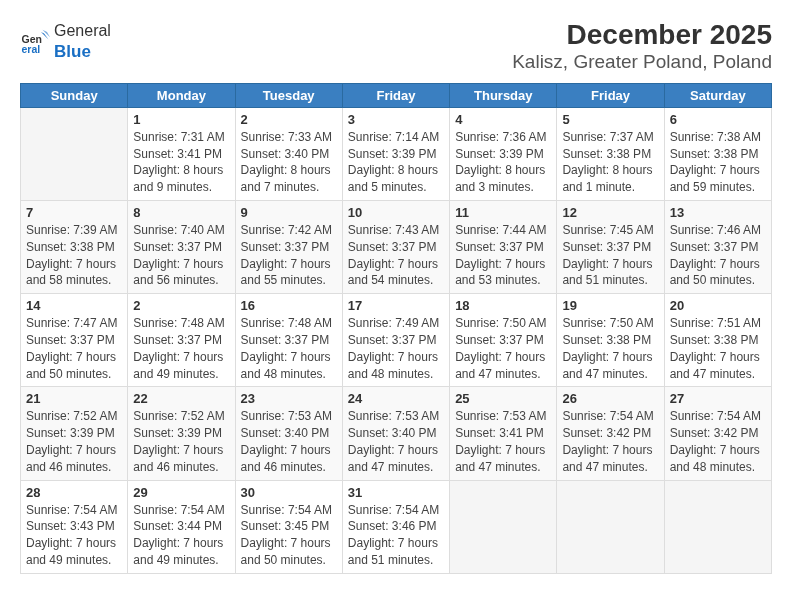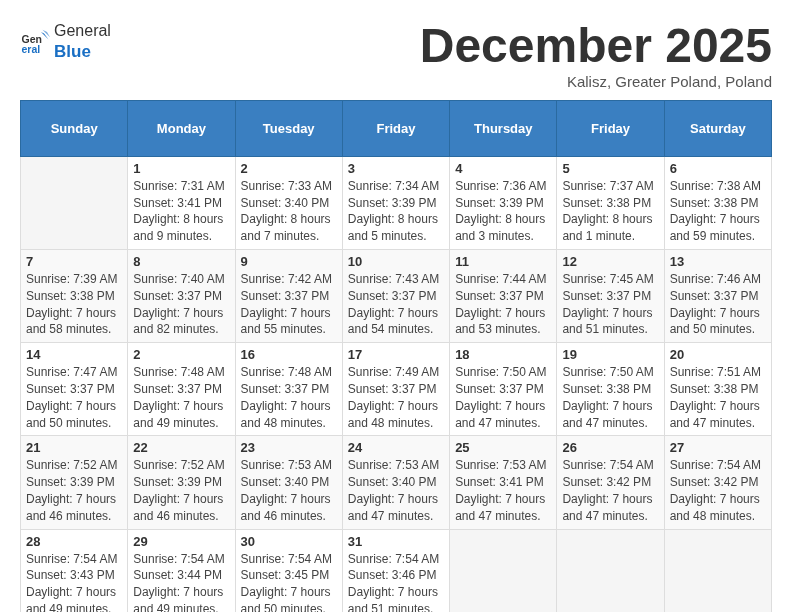--- a/index.html
+++ b/index.html
@@ -24,40 +24,40 @@
     }
     .logo-icon {
       width: 30px;
       height: 30px;
       margin-right: 4px;
     }
     .title-block {
       text-align: right;
     }
     .month-title {
-      font-size: 48px;
+      font-size: 28px;
       font-weight: bold;
       color: #333;
       line-height: 1.1;
     }
     .location {
-      font-size: 15px;
+      font-size: 19px;
       color: #555;
     }
     .calendar {
       width: 100%;
       border-collapse: collapse;
       border: 1px solid #ccc;
     }
     .calendar th {
       background-color: #3a7fc1;
       color: #fff;
       font-size: 13px;
       font-weight: bold;
-      padding: 20px 4px;
+      padding: 4px 4px;
       text-align: center;
       border: 1px solid #2a6aa0;
     }
     .calendar td {
       vertical-align: top;
       padding: 4px 5px;
       border: 1px solid #ddd;
       font-size: 10.5px;
       color: #333;
       width: calc(100% / 7);
@@ -122,21 +122,21 @@
         <td>
           <span class="day-number">1</span>
           <div class="day-info"><span>Sunrise: 7:31 AM</span><br><span>Sunset: 3:41 PM</span><br><span>Daylight: 8 hours</span><br><span>and 9 minutes.</span></div>
         </td>
         <td>
           <span class="day-number">2</span>
           <div class="day-info"><span>Sunrise: 7:33 AM</span><br><span>Sunset: 3:40 PM</span><br><span>Daylight: 8 hours</span><br><span>and 7 minutes.</span></div>
         </td>
         <td>
           <span class="day-number">3</span>
-          <div class="day-info"><span>Sunrise: 7:34 AM</span><br><span>Sunset: 3:39 PM</span><br><span>Daylight: 8 hours</span><br><span>and 5 minutes.</span></div>
+          <div class="day-info"><span>Sunrise: 7:14 AM</span><br><span>Sunset: 3:39 PM</span><br><span>Daylight: 8 hours</span><br><span>and 5 minutes.</span></div>
         </td>
         <td>
           <span class="day-number">4</span>
           <div class="day-info"><span>Sunrise: 7:36 AM</span><br><span>Sunset: 3:39 PM</span><br><span>Daylight: 8 hours</span><br><span>and 3 minutes.</span></div>
         </td>
         <td>
           <span class="day-number">5</span>
           <div class="day-info"><span>Sunrise: 7:37 AM</span><br><span>Sunset: 3:38 PM</span><br><span>Daylight: 8 hours</span><br><span>and 1 minute.</span></div>
         </td>
         <td>
@@ -144,21 +144,21 @@
           <div class="day-info"><span>Sunrise: 7:38 AM</span><br><span>Sunset: 3:38 PM</span><br><span>Daylight: 7 hours</span><br><span>and 59 minutes.</span></div>
         </td>
       </tr>
       <tr>
         <td>
           <span class="day-number">7</span>
           <div class="day-info"><span>Sunrise: 7:39 AM</span><br><span>Sunset: 3:38 PM</span><br><span>Daylight: 7 hours</span><br><span>and 58 minutes.</span></div>
         </td>
         <td>
           <span class="day-number">8</span>
-          <div class="day-info"><span>Sunrise: 7:40 AM</span><br><span>Sunset: 3:37 PM</span><br><span>Daylight: 7 hours</span><br><span>and 82 minutes.</span></div>
+          <div class="day-info"><span>Sunrise: 7:40 AM</span><br><span>Sunset: 3:37 PM</span><br><span>Daylight: 7 hours</span><br><span>and 56 minutes.</span></div>
         </td>
         <td>
           <span class="day-number">9</span>
           <div class="day-info"><span>Sunrise: 7:42 AM</span><br><span>Sunset: 3:37 PM</span><br><span>Daylight: 7 hours</span><br><span>and 55 minutes.</span></div>
         </td>
         <td>
           <span class="day-number">10</span>
           <div class="day-info"><span>Sunrise: 7:43 AM</span><br><span>Sunset: 3:37 PM</span><br><span>Daylight: 7 hours</span><br><span>and 54 minutes.</span></div>
         </td>
         <td>

